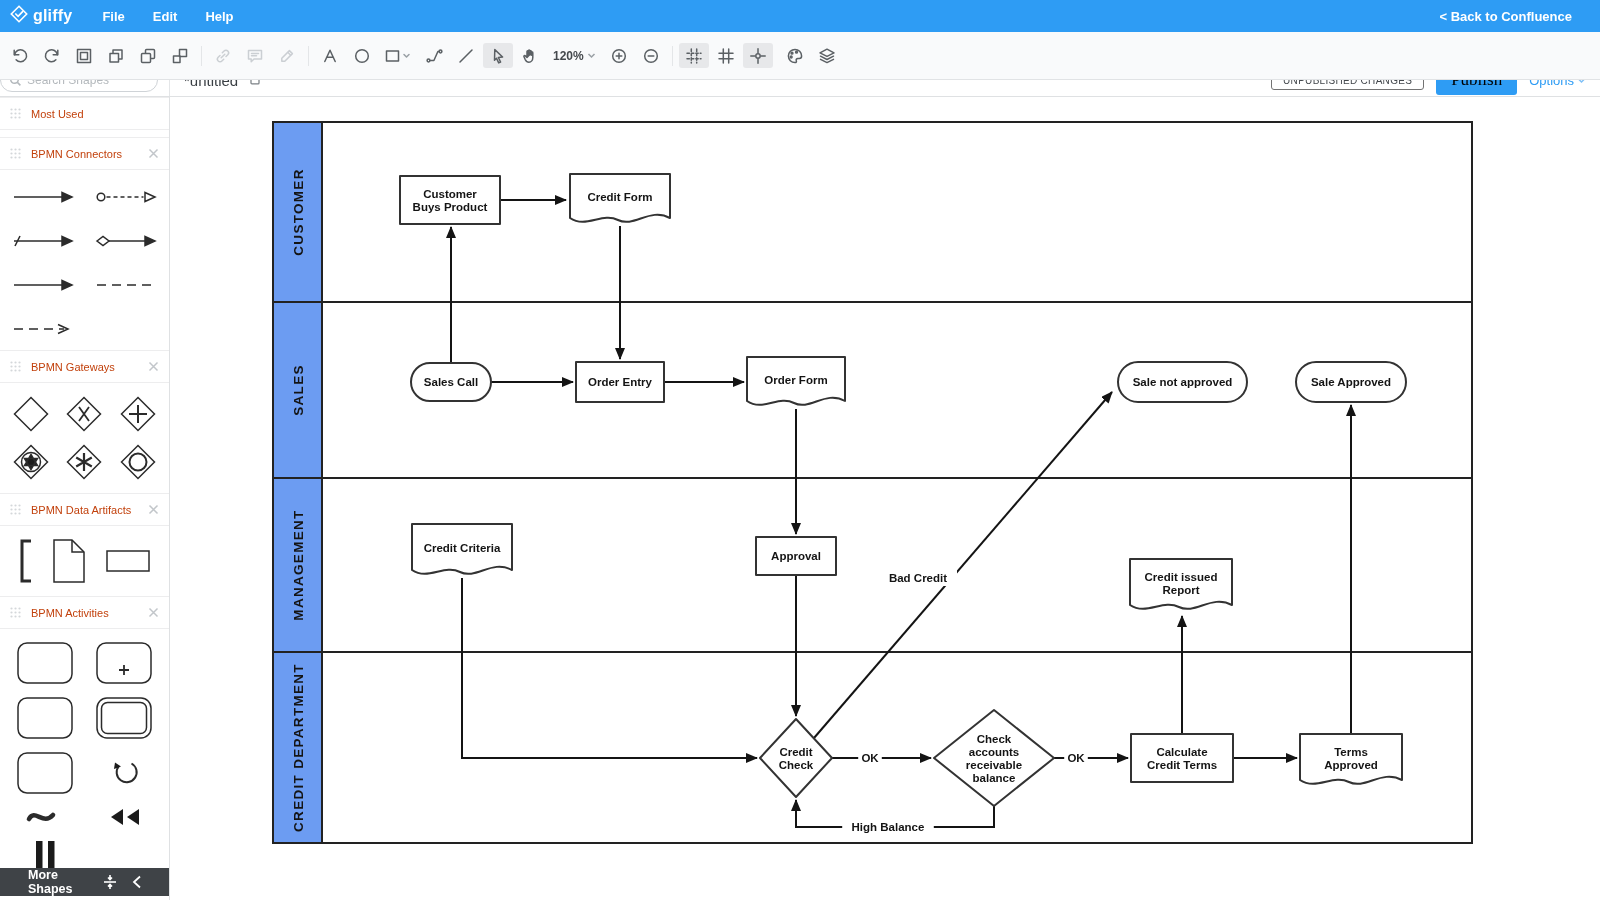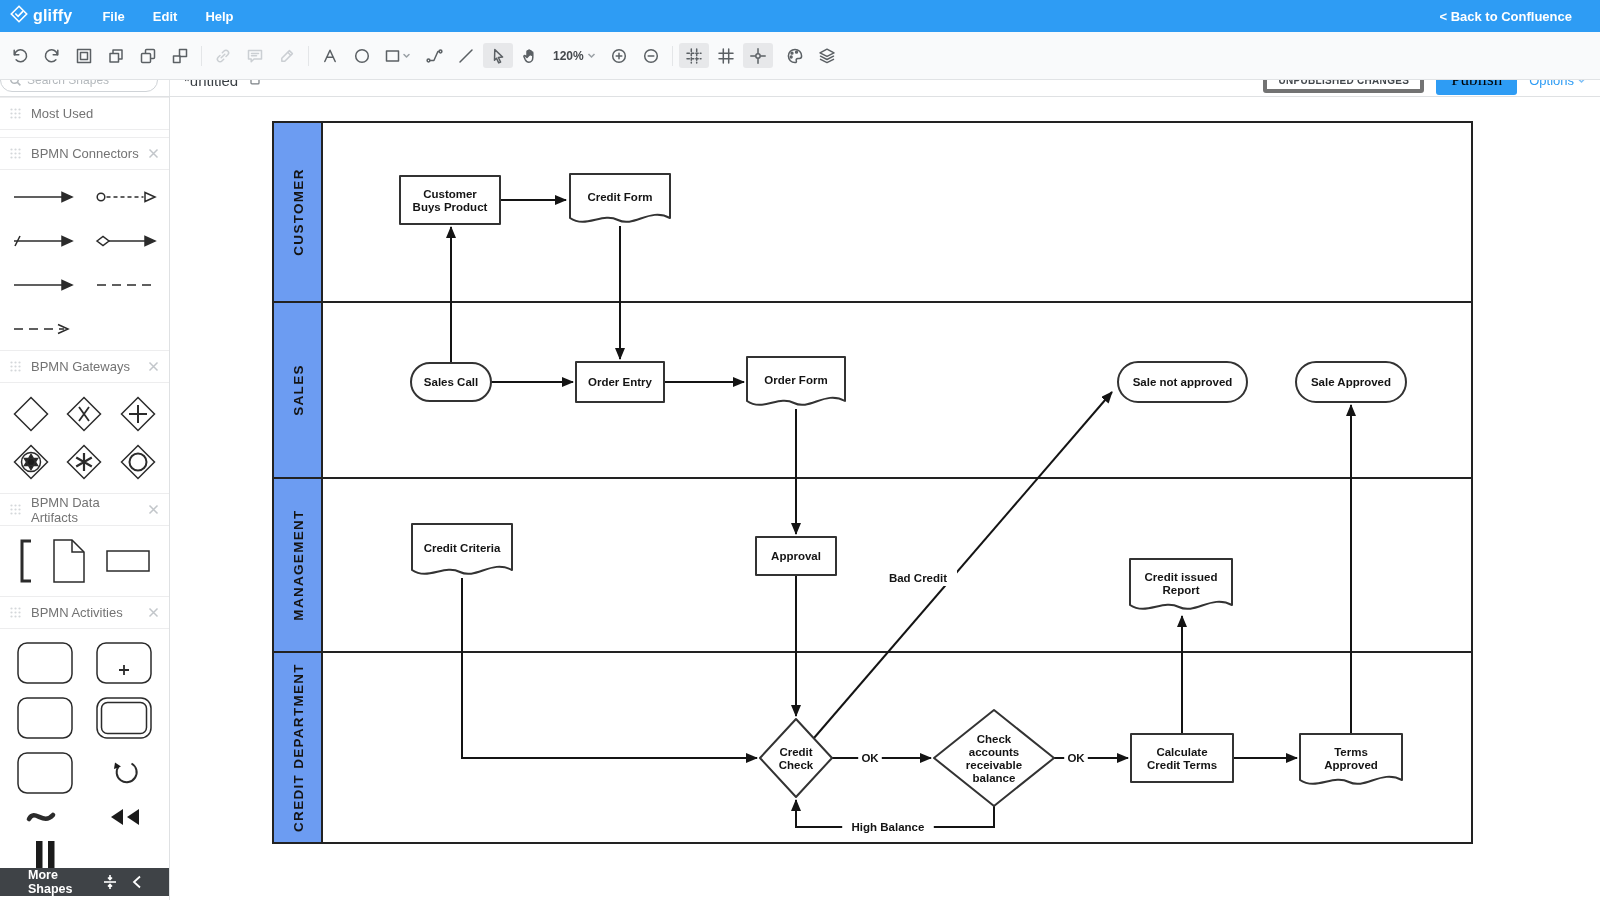--- a/index.html
+++ b/index.html
@@ -22,30 +22,30 @@
 .titlebar{position:absolute;left:0;top:64px;width:1600px;height:33px;background:#fff;border-bottom:1px solid #dfe1e3;display:flex;align-items:center;z-index:28}
 .search-cell{width:170px;height:100%;display:flex;align-items:center;border-right:1px solid #e4e6e8;flex:none}
 .search-box{width:158px;height:24px;border:1px solid #cfd3d7;border-radius:13px;display:flex;align-items:center;padding:0 8px;gap:5px;background:#fff}
 .search-box svg{stroke:#b3b8bc;fill:none;stroke-width:1.5;flex:none}
 .search-box input{border:none;outline:none;font-size:12px;width:110px;color:#555;font-family:"Liberation Sans",sans-serif}
 .search-box input::placeholder{color:#b3b8bc}
 .doc-title{font-size:15px;color:#3a3f44;margin-left:14px;font-weight:400}
 .lock{margin-left:9px}
 .lock svg{stroke:#7b8085;fill:none;stroke-width:1.4}
 .title-right{margin-left:auto;display:flex;align-items:center;gap:12px;margin-right:14px}
-.badge{font-size:10px;font-weight:bold;color:#43484d;border:4px solid #737373;border-radius:3px;padding:3px 11px;letter-spacing:.3px}
+.badge{font-size:10px;font-weight:normal;color:#43484d;border:1px solid #737373;border-radius:3px;padding:3px 11px;letter-spacing:.3px}
 .publish{background:#2E9CF4;color:#000000;border:none;border-radius:3px;font-size:17px;padding:5px 15px;font-family:Liberation Serif, serif;cursor:pointer}
 .options{color:#2E9CF4;font-size:13px;display:flex;align-items:center;gap:3px}
 .options svg{stroke:#7fc0f7;fill:none;stroke-width:1.5}
 
 .sidebar{position:absolute;left:0;top:97px;width:170px;height:803px;background:#fff;border-right:1px solid #dfe1e3;overflow:hidden;z-index:20}
 .sec-head{height:33px;border-top:1px solid #ededee;border-bottom:1px solid #ededee;display:flex;align-items:center;padding:0 10px;background:#fff}
 .sec-head .dots{flex:none;margin-right:10px}
 .sec-head .dots svg{fill:#d4d7da}
-.sec-label{font-size:13px;color:#737373}
+.sec-label{font-size:11px;color:#c2410c}
 .sec-close{margin-left:auto}
 .sec-close svg{stroke:#c2c6ca;fill:none;stroke-width:1.5}
 .sec-gap{height:7px}
 .glyphs{stroke:#2b2b2b;fill:none;stroke-width:1.5}
 .conn-grid{display:grid;grid-template-columns:1fr 1fr;justify-items:center;align-items:center;padding:20px 2px 14px 2px;row-gap:30px}
 .gw-grid{display:grid;grid-template-columns:1fr 1fr 1fr;justify-items:center;align-items:center;padding:12px 4px;row-gap:10px}
 .da-row{display:flex;align-items:center;justify-content:space-around;padding:12px 10px}
 .act-grid{display:grid;grid-template-columns:1fr 1fr;justify-items:center;align-items:center;padding:12px 6px;row-gap:11px}
 .more-bar{position:absolute;left:0;bottom:4px;width:170px;height:28px;background:#3F4347;color:#fff;display:flex;align-items:center;padding:0 28px;z-index:25}
 .more-label{font-size:12.5px;font-weight:bold}

